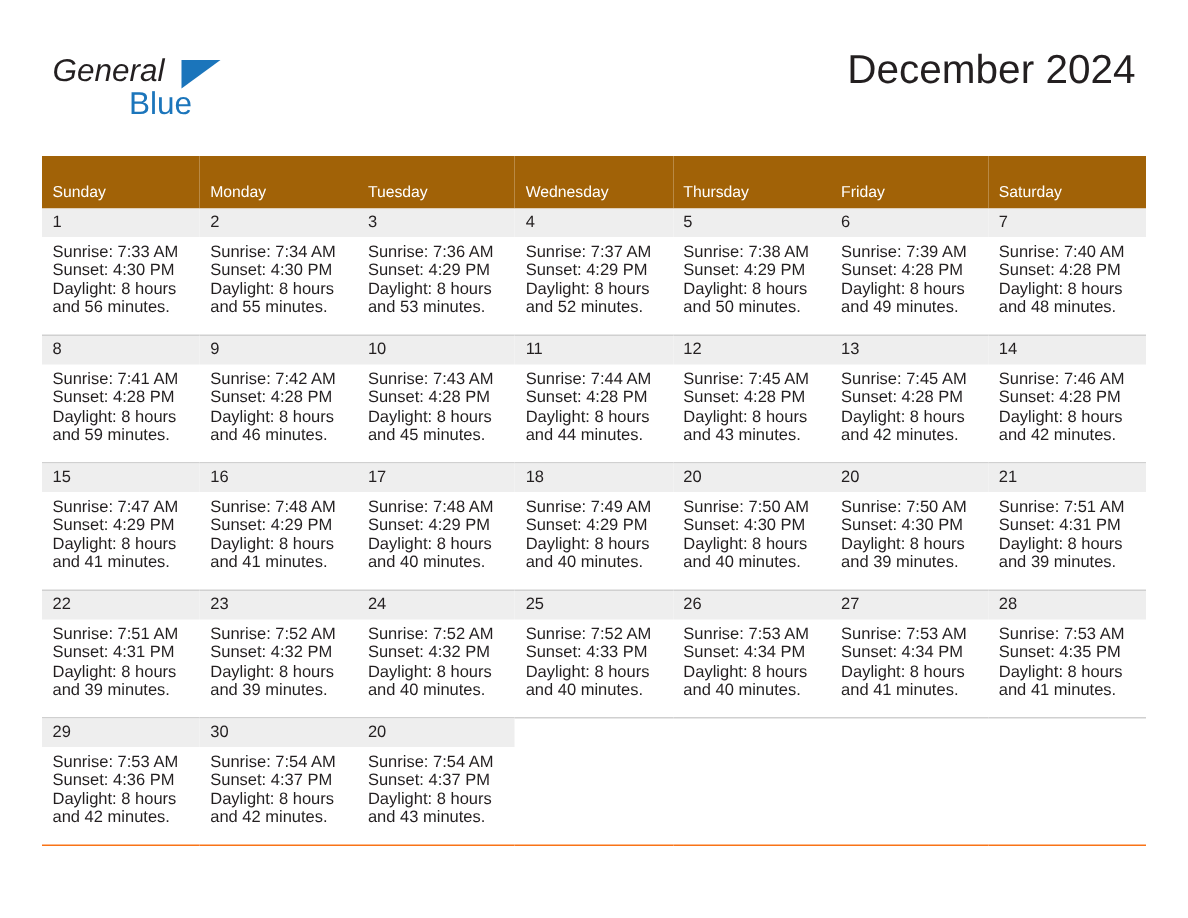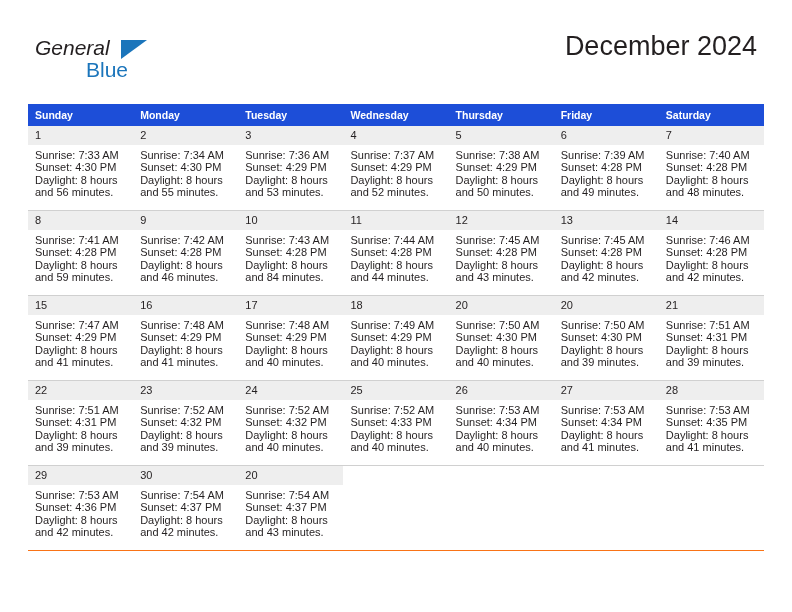--- a/index.html
+++ b/index.html
@@ -88,26 +88,26 @@
   
   .calendar {
     position: absolute;
     left: 28px;
     top: 104px;
     width: 736px;
     border-collapse: collapse;
     table-layout: fixed;
   }
   .calendar th {
-    background: #1d4ed8;
+    background: #a16207;
     color: #ffffff;
     font-size: 10.5px;
-    font-weight: bold;
+    font-weight: normal;
     text-align: left;
-    padding: 5px 0 5px 7px;
+    padding: 18px 0 5px 7px;
     height: 12px;
     border: none;
   }
   .calendar td {
     vertical-align: top;
     padding: 0;
     border: none;
     width: 105.14px;
     height: 84px;
   }
@@ -278,21 +278,21 @@
               </div>
             </div>
           </td>
           <td>
             <div class="daycell">
               <div class="daynum">10</div>
               <div class="dayinfo">
                 <div>Sunrise: 7:43 AM</div>
                 <div>Sunset: 4:28 PM</div>
                 <div>Daylight: 8 hours</div>
-                <div>and 84 minutes.</div>
+                <div>and 45 minutes.</div>
               </div>
             </div>
           </td>
           <td>
             <div class="daycell">
               <div class="daynum">11</div>
               <div class="dayinfo">
                 <div>Sunrise: 7:44 AM</div>
                 <div>Sunset: 4:28 PM</div>
                 <div>Daylight: 8 hours</div>

